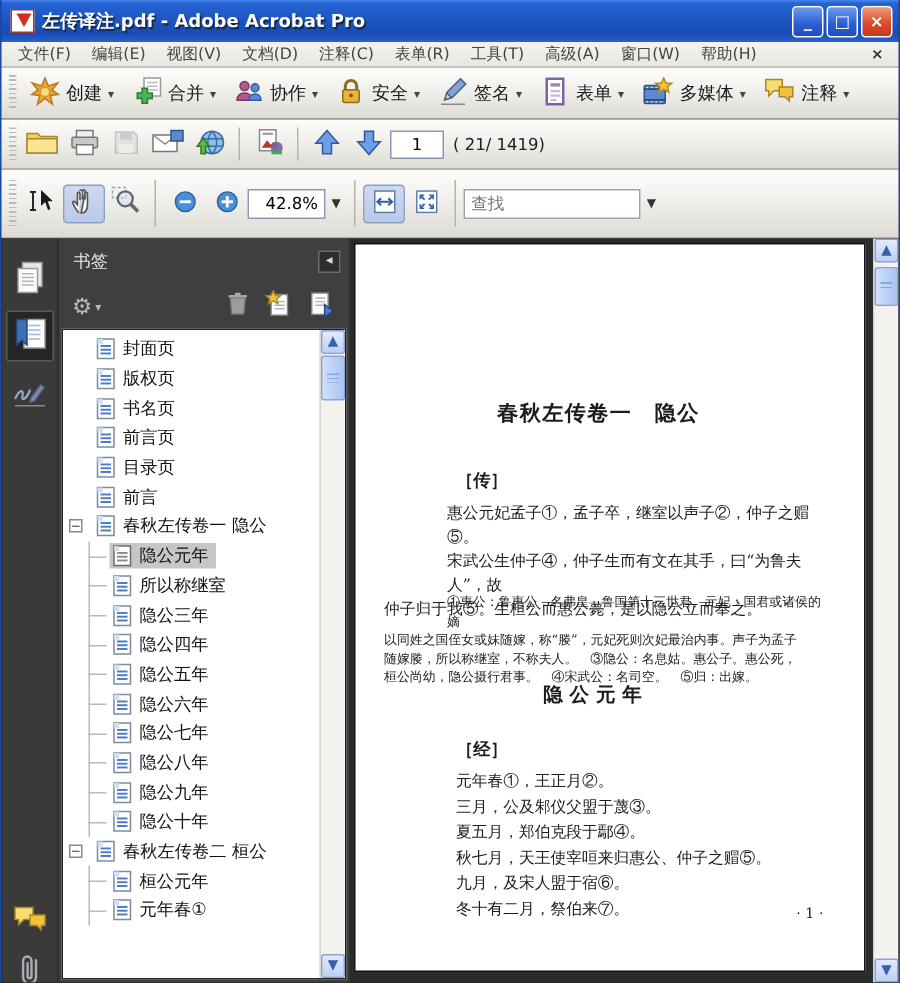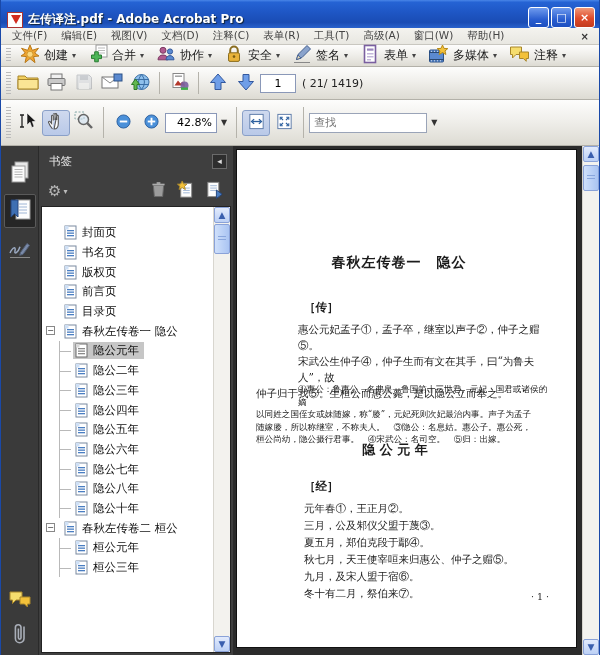--- a/index.html
+++ b/index.html
@@ -1,36 +1,36 @@
 <!DOCTYPE html>
 <html><head>
 <meta charset="utf-8">
 <style>
   * { margin:0; padding:0; box-sizing:border-box; }
   html,body { width:600px; height:655px; overflow:hidden; }
   body { font-family:"DejaVu Sans","Liberation Sans",sans-serif; font-size:11px; background:#2f2f2f; position:relative; }
   .window { width:600px; height:655px; display:flex; flex-direction:column; border-left:1px solid #1a49a8; border-right:1px solid #1a49a8; }
 
   
-  .titlebar { height:28px; background:linear-gradient(180deg,#4a86e8 0%,#2563d4 8%,#1e56c4 45%,#1a4cb4 80%,#2a62cc 100%); display:flex; align-items:flex-end; padding:0 4px 0 6px; flex:0 0 auto; }
+  .titlebar { height:28px; background:linear-gradient(180deg,#4a86e8 0%,#2563d4 8%,#1e56c4 45%,#1a4cb4 80%,#2a62cc 100%); display:flex; align-items:center; padding:0 4px 0 6px; flex:0 0 auto; }
   .titlebar .apptitle { color:#fff; font-weight:bold; font-size:12px; text-shadow:1px 1px 1px #123; flex:1; margin-left:5px; white-space:nowrap; overflow:hidden; }
   .acrobat-ico { width:16px; height:16px; background:#fff; border:1px solid #a33; position:relative; flex:0 0 auto; }
   .acrobat-ico:before { content:""; position:absolute; left:3px; top:2px; width:0; height:0; border-left:5px solid transparent; border-right:5px solid transparent; border-top:9px solid #d22b1f; }
   .winbtn { width:21px; height:21px; margin-left:2px; border:1px solid #fff; border-radius:3px; color:#fff; font-size:11px; font-weight:bold; display:flex; align-items:center; justify-content:center; line-height:1; }
   .winbtn.min, .winbtn.max { background:linear-gradient(180deg,#6f9bee,#2a5ed0 60%,#1d4fc0); }
   .winbtn.close { background:linear-gradient(180deg,#f0997a,#df4a2a 55%,#c23a1c); }
 
   
   .menubar { height:17px; background:linear-gradient(180deg,#f4f3ef,#e8e7e1); border-bottom:1px solid #c9c7c0; display:flex; align-items:center; padding:0 4px; color:#444; flex:0 0 auto; }
   .menu-item { padding:0 7px; font-size:10.5px; white-space:nowrap; }
   .menubar-x { margin-left:auto; color:#333; font-weight:bold; font-size:10px; padding:0 6px; }
 
   
   .tbar { background:linear-gradient(180deg,#fdfdfc 0%,#f0efeb 45%,#dddbd3 100%); border-bottom:1px solid #b3b1a9; display:flex; align-items:center; flex:0 0 auto; }
-  .tbar-tasks { height:22px; padding:0 2px; }
+  .tbar-tasks { height:35px; padding:0 2px; }
   .tbar-file  { height:33px; padding:0 2px; }
   .tbar-view  { height:46px; padding:0 2px; }
   .grip { width:5px; height:70%; margin:0 3px; background:repeating-linear-gradient(180deg,#bbb 0 1px,transparent 1px 3px); flex:0 0 auto; }
   .sep { width:1px; height:70%; background:#b5b3ab; margin:0 5px; flex:0 0 auto; }
   .task-btn { display:flex; align-items:center; gap:4px; padding:3px 6px; border-radius:3px; color:#1a1a1a; font-size:12px; white-space:nowrap; }
   .task-btn .caret { font-size:8px; color:#444; }
   .icon-btn { width:28px; height:26px; display:flex; align-items:center; justify-content:center; border-radius:3px; }
   .icon-btn.disabled { opacity:.45; }
   .icon-btn.pressed { background:linear-gradient(180deg,#cfd9ee,#b9c9e8); border:1px solid #8aa0c8; }
   .page-input { width:36px; height:19px; border:1px solid #8a98b8; background:#fff; text-align:center; font-size:11px; font-family:inherit; }
@@ -51,21 +51,21 @@
   
   .panel { width:194px; background:#3f3f3f; display:flex; flex-direction:column; flex:0 0 auto; }
   .panel-header { height:30px; display:flex; align-items:center; padding:0 6px 0 10px; color:#e6e6e6; font-size:11.5px; }
   .panel-collapse { margin-left:auto; width:15px; height:15px; background:#2e2e2e; border:1px solid #6a6a6a; color:#ddd; font-size:9px; display:flex; align-items:center; justify-content:center; }
   .panel-tools { height:30px; display:flex; align-items:center; padding:0 6px; gap:4px; }
   .ptool { display:flex; align-items:center; justify-content:center; height:24px; padding:0 3px; }
   .ptool .caret { color:#bbb; font-size:8px; margin-left:2px; }
   .gear-glyph { color:#b8b8b8; font-size:15px; line-height:1; }
   .ptool-spacer { flex:1; }
   .bm-list { flex:1; margin:0 2px 2px 2px; background:#fff; border:1px solid #222; position:relative; overflow:hidden; }
-  .bm-rows { position:absolute; left:0; top:0; right:17px; bottom:0; overflow:hidden; padding-top:16px; }
+  .bm-rows { position:absolute; left:0; top:0; right:17px; bottom:0; overflow:hidden; padding-top:3px; }
   .bm-row { height:19.7px; display:flex; align-items:center; position:relative; }
   .bm-row .rowbody { display:flex; align-items:center; gap:5px; padding:1px 5px 1px 2px; }
   .bm-row.selected .rowbody { background:#c6c6c6; }
   .bm-row.lvl0 { padding-left:20px; }
   .bm-row.lvl1 { padding-left:31px;text-align:right; }
   .bm-label { font-size:11.5px; color:#111; white-space:nowrap; }
   .expand-box { position:absolute; left:4px; top:50%; margin-top:-5px; width:9px; height:9px; border:1px solid #888; background:#fff; font-size:8px; line-height:7px; text-align:center; color:#333; }
   .tree-v { position:absolute; left:17px; top:0; bottom:0; width:1px; background:#b9b9b9; }
   .tree-h { position:absolute; left:17px; top:50%; width:12px; height:1px; background:#b9b9b9; }
 
@@ -406,63 +406,77 @@
               <span class="rowbody">
                 <span style="display:flex">
                   <svg width="13" height="15" viewBox="0 0 13 15">
                     <rect x="1" y="1" width="11" height="13" fill="#fff" stroke="#7a8aa0"></rect>
                     <rect x="1" y="1" width="3.5" height="3.5" fill="#cfe0f5"></rect>
                     <rect x="3" y="5" width="7" height="1.3" fill="#4a7ec2"></rect>
                     <rect x="3" y="7.5" width="7" height="1.3" fill="#4a7ec2"></rect>
                     <rect x="3" y="10" width="7" height="1.3" fill="#4a7ec2"></rect>
                   </svg>
                 </span>
+                <span class="bm-label">版权页</span>
+              </span>
+            </div>
+            <div class="bm-row lvl0">
+              <span class="rowbody">
+                <span style="display:flex">
+                  <svg width="13" height="15" viewBox="0 0 13 15">
+                    <rect x="1" y="1" width="11" height="13" fill="#fff" stroke="#7a8aa0"></rect>
+                    <rect x="1" y="1" width="3.5" height="3.5" fill="#cfe0f5"></rect>
+                    <rect x="3" y="5" width="7" height="1.3" fill="#4a7ec2"></rect>
+                    <rect x="3" y="7.5" width="7" height="1.3" fill="#4a7ec2"></rect>
+                    <rect x="3" y="10" width="7" height="1.3" fill="#4a7ec2"></rect>
+                  </svg>
+                </span>
                 <span class="bm-label">书名页</span>
               </span>
             </div>
             <div class="bm-row lvl0">
               <span class="rowbody">
                 <span style="display:flex">
                   <svg width="13" height="15" viewBox="0 0 13 15">
                     <rect x="1" y="1" width="11" height="13" fill="#fff" stroke="#7a8aa0"></rect>
                     <rect x="1" y="1" width="3.5" height="3.5" fill="#cfe0f5"></rect>
                     <rect x="3" y="5" width="7" height="1.3" fill="#4a7ec2"></rect>
                     <rect x="3" y="7.5" width="7" height="1.3" fill="#4a7ec2"></rect>
                     <rect x="3" y="10" width="7" height="1.3" fill="#4a7ec2"></rect>
                   </svg>
                 </span>
-                <span class="bm-label">版权页</span>
+                <span class="bm-label">前言页</span>
               </span>
             </div>
             <div class="bm-row lvl0">
               <span class="rowbody">
                 <span style="display:flex">
                   <svg width="13" height="15" viewBox="0 0 13 15">
                     <rect x="1" y="1" width="11" height="13" fill="#fff" stroke="#7a8aa0"></rect>
                     <rect x="1" y="1" width="3.5" height="3.5" fill="#cfe0f5"></rect>
                     <rect x="3" y="5" width="7" height="1.3" fill="#4a7ec2"></rect>
                     <rect x="3" y="7.5" width="7" height="1.3" fill="#4a7ec2"></rect>
                     <rect x="3" y="10" width="7" height="1.3" fill="#4a7ec2"></rect>
                   </svg>
                 </span>
-                <span class="bm-label">前言页</span>
+                <span class="bm-label">目录页</span>
               </span>
             </div>
             <div class="bm-row lvl0">
               <span class="rowbody">
                 <span style="display:flex">
                   <svg width="13" height="15" viewBox="0 0 13 15">
                     <rect x="1" y="1" width="11" height="13" fill="#fff" stroke="#7a8aa0"></rect>
                     <rect x="1" y="1" width="3.5" height="3.5" fill="#cfe0f5"></rect>
                     <rect x="3" y="5" width="7" height="1.3" fill="#4a7ec2"></rect>
                     <rect x="3" y="7.5" width="7" height="1.3" fill="#4a7ec2"></rect>
                     <rect x="3" y="10" width="7" height="1.3" fill="#4a7ec2"></rect>
                   </svg>
                 </span>
-                <span class="bm-label">目录页</span>
+                <span class="bm-label">前言</span>
               </span>
             </div>
             <div class="bm-row lvl0">
               <div class="expand-box">−</div>
               <span class="rowbody">
                 <span style="display:flex">
                   <svg width="13" height="15" viewBox="0 0 13 15">
                     <rect x="1" y="1" width="11" height="13" fill="#fff" stroke="#7a8aa0"></rect>
                     <rect x="1" y="1" width="3.5" height="3.5" fill="#cfe0f5"></rect>
                     <rect x="3" y="5" width="7" height="1.3" fill="#4a7ec2"></rect>
@@ -495,21 +509,21 @@
               <span class="rowbody">
                 <span style="display:flex">
                   <svg width="13" height="15" viewBox="0 0 13 15">
                     <rect x="1" y="1" width="11" height="13" fill="#fff" stroke="#7a8aa0"></rect>
                     <rect x="1" y="1" width="3.5" height="3.5" fill="#cfe0f5"></rect>
                     <rect x="3" y="5" width="7" height="1.3" fill="#4a7ec2"></rect>
                     <rect x="3" y="7.5" width="7" height="1.3" fill="#4a7ec2"></rect>
                     <rect x="3" y="10" width="7" height="1.3" fill="#4a7ec2"></rect>
                   </svg>
                 </span>
-                <span class="bm-label">隐公二年</span>
+                <span class="bm-label">所以称继室</span>
               </span>
             </div>
             <div class="bm-row lvl1">
               <div class="tree-v"></div>
               <div class="tree-h"></div>
               <span class="rowbody">
                 <span style="display:flex">
                   <svg width="13" height="15" viewBox="0 0 13 15">
                     <rect x="1" y="1" width="11" height="13" fill="#fff" stroke="#7a8aa0"></rect>
                     <rect x="1" y="1" width="3.5" height="3.5" fill="#cfe0f5"></rect>
@@ -592,20 +606,36 @@
                 <span style="display:flex">
                   <svg width="13" height="15" viewBox="0 0 13 15">
                     <rect x="1" y="1" width="11" height="13" fill="#fff" stroke="#7a8aa0"></rect>
                     <rect x="1" y="1" width="3.5" height="3.5" fill="#cfe0f5"></rect>
                     <rect x="3" y="5" width="7" height="1.3" fill="#4a7ec2"></rect>
                     <rect x="3" y="7.5" width="7" height="1.3" fill="#4a7ec2"></rect>
                     <rect x="3" y="10" width="7" height="1.3" fill="#4a7ec2"></rect>
                   </svg>
                 </span>
                 <span class="bm-label">隐公八年</span>
+              </span>
+            </div>
+            <div class="bm-row lvl1">
+              <div class="tree-v"></div>
+              <div class="tree-h"></div>
+              <span class="rowbody">
+                <span style="display:flex">
+                  <svg width="13" height="15" viewBox="0 0 13 15">
+                    <rect x="1" y="1" width="11" height="13" fill="#fff" stroke="#7a8aa0"></rect>
+                    <rect x="1" y="1" width="3.5" height="3.5" fill="#cfe0f5"></rect>
+                    <rect x="3" y="5" width="7" height="1.3" fill="#4a7ec2"></rect>
+                    <rect x="3" y="7.5" width="7" height="1.3" fill="#4a7ec2"></rect>
+                    <rect x="3" y="10" width="7" height="1.3" fill="#4a7ec2"></rect>
+                  </svg>
+                </span>
+                <span class="bm-label">隐公九年</span>
               </span>
             </div>
             <div class="bm-row lvl1">
               <div class="tree-v"></div>
               <div class="tree-h"></div>
               <span class="rowbody">
                 <span style="display:flex">
                   <svg width="13" height="15" viewBox="0 0 13 15">
                     <rect x="1" y="1" width="11" height="13" fill="#fff" stroke="#7a8aa0"></rect>
                     <rect x="1" y="1" width="3.5" height="3.5" fill="#cfe0f5"></rect>
@@ -654,21 +684,21 @@
               <span class="rowbody">
                 <span style="display:flex">
                   <svg width="13" height="15" viewBox="0 0 13 15">
                     <rect x="1" y="1" width="11" height="13" fill="#fff" stroke="#7a8aa0"></rect>
                     <rect x="1" y="1" width="3.5" height="3.5" fill="#cfe0f5"></rect>
                     <rect x="3" y="5" width="7" height="1.3" fill="#4a7ec2"></rect>
                     <rect x="3" y="7.5" width="7" height="1.3" fill="#4a7ec2"></rect>
                     <rect x="3" y="10" width="7" height="1.3" fill="#4a7ec2"></rect>
                   </svg>
                 </span>
-                <span class="bm-label">桓公三年</span>
+                <span class="bm-label">元年春①</span>
               </span>
             </div>
           </div>
         <div class="sbar">
           <div class="sbtn up">▲</div>
           <div class="sthumb" style="top:17px;height:30px"></div>
           <div class="sbtn down">▼</div>
         </div>
       </div>
     </div>

